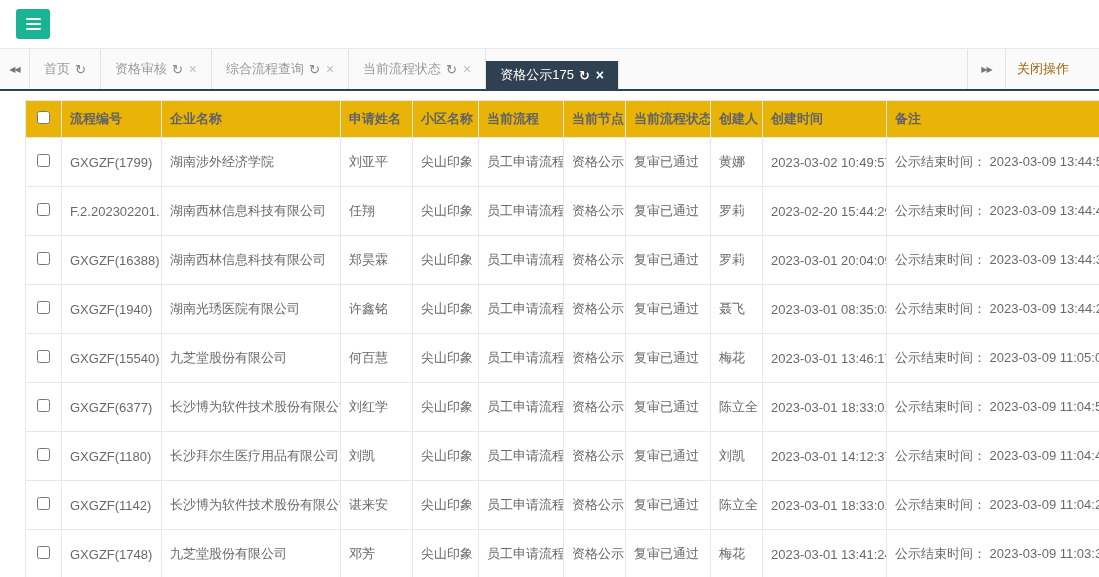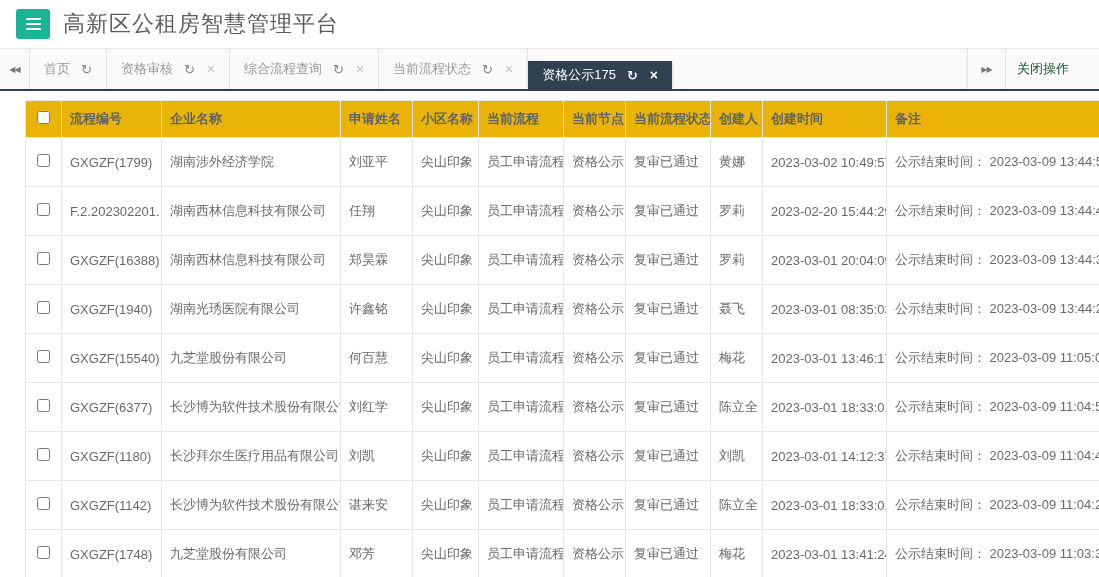--- a/index.html
+++ b/index.html
@@ -13,49 +13,48 @@
   .menu-btn i { display:block; width:15px; height:2px; background:#fff; border-radius:1px; }
   .app-title { font-size:22px; color:#5c5c5c; letter-spacing:1px; }
 
   
   .tabbar { height:43px; width:1099px; background:#fafafa; border-top:1px solid #e7e7e7;
     border-bottom:2px solid #2f4050; display:flex; align-items:stretch; overflow:hidden; }
   .nav-btn { width:30px; display:flex; align-items:center; justify-content:center;
     color:#777; font-size:8px; letter-spacing:-1px; cursor:pointer; background:#fafafa; border:none; }
   .nav-btn.left  { border-right:1px solid #e4e4e4; }
   .nav-btn.right { border-left:1px solid #e4e4e4; width:38px; }
-  .tab { display:flex; align-items:center; gap:10px; padding:0 14px; font-size:13px; color:#9a9a9a;
+  .tab { display:flex; align-items:center; gap:4px; padding:0 14px; font-size:13px; color:#9a9a9a;
     border-right:1px solid #e4e4e4; cursor:pointer; white-space:nowrap; }
   .tab .refresh { font-size:13px; color:#8a8a8a; margin-left:1px; }
   .tab .close { font-size:14px; color:#bdbdbd; margin-left:2px; line-height:1; }
   .tab.active { background:#2f4050; color:#fff;margin-top:12px; }
   .tab.active .refresh, .tab.active .close { color:#fff; font-weight:bold; }
   .tab-spacer { flex:1; }
   .close-ops { display:flex; align-items:center; border-left:1px solid #e4e4e4; padding:0 30px 0 11px;
-    font-size:13px; color:#14532d; min-width:74px; white-space:nowrap; cursor:pointer; background:#fafafa; border-top:none; border-right:none; border-bottom:none; }
+    font-size:13px; color:#a16207; min-width:74px; white-space:nowrap; cursor:pointer; background:#fafafa; border-top:none; border-right:none; border-bottom:none; }
 
   
   .content { padding:9px 0 0 25px; background:#fff; }
   table { border-collapse:collapse; table-layout:fixed; width:1120px; font-size:13px; color:#676a6c; }
   th, td { border:1px solid #e7e7e7; padding:0 8px; white-space:nowrap; overflow:hidden; text-align:left; vertical-align:middle; }
   thead th { height:37px; background:#eab308; font-weight:bold; color:#5f6368; }
   tbody td { height:49px; background:#fff; }
   .cb-cell { text-align:center; padding:0; }
   input[type=checkbox] { width:13px; height:13px; cursor:pointer; }
 </style>
 </head>
 <body>
 
 <div class="header">
   <button class="menu-btn">
     <i></i>
       <i></i>
       <i></i>
   </button>
-  <div class="app-title">高新区公租房智慧管理平台</div>
 </div>
 
 <div class="tabbar">
   <button class="nav-btn left">◀◀</button>
   <div style="display:flex">
       <div class="tab">
     <span>首页</span>
     <span class="refresh">↻</span>
 
   </div>

